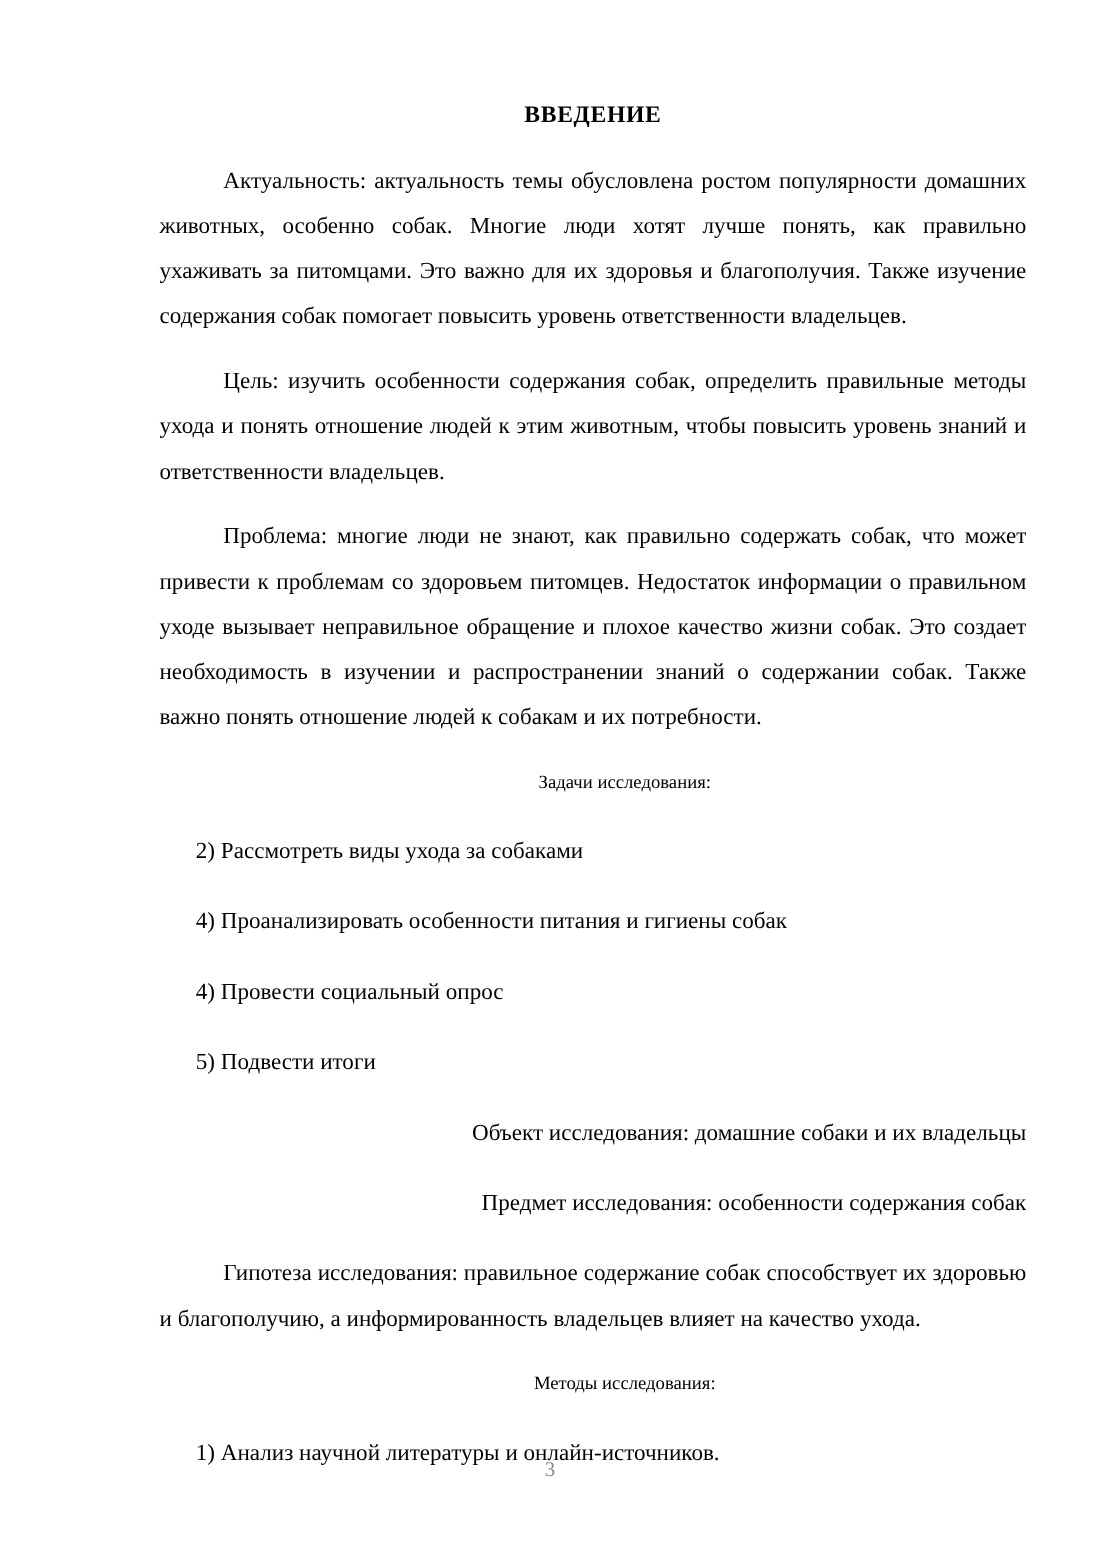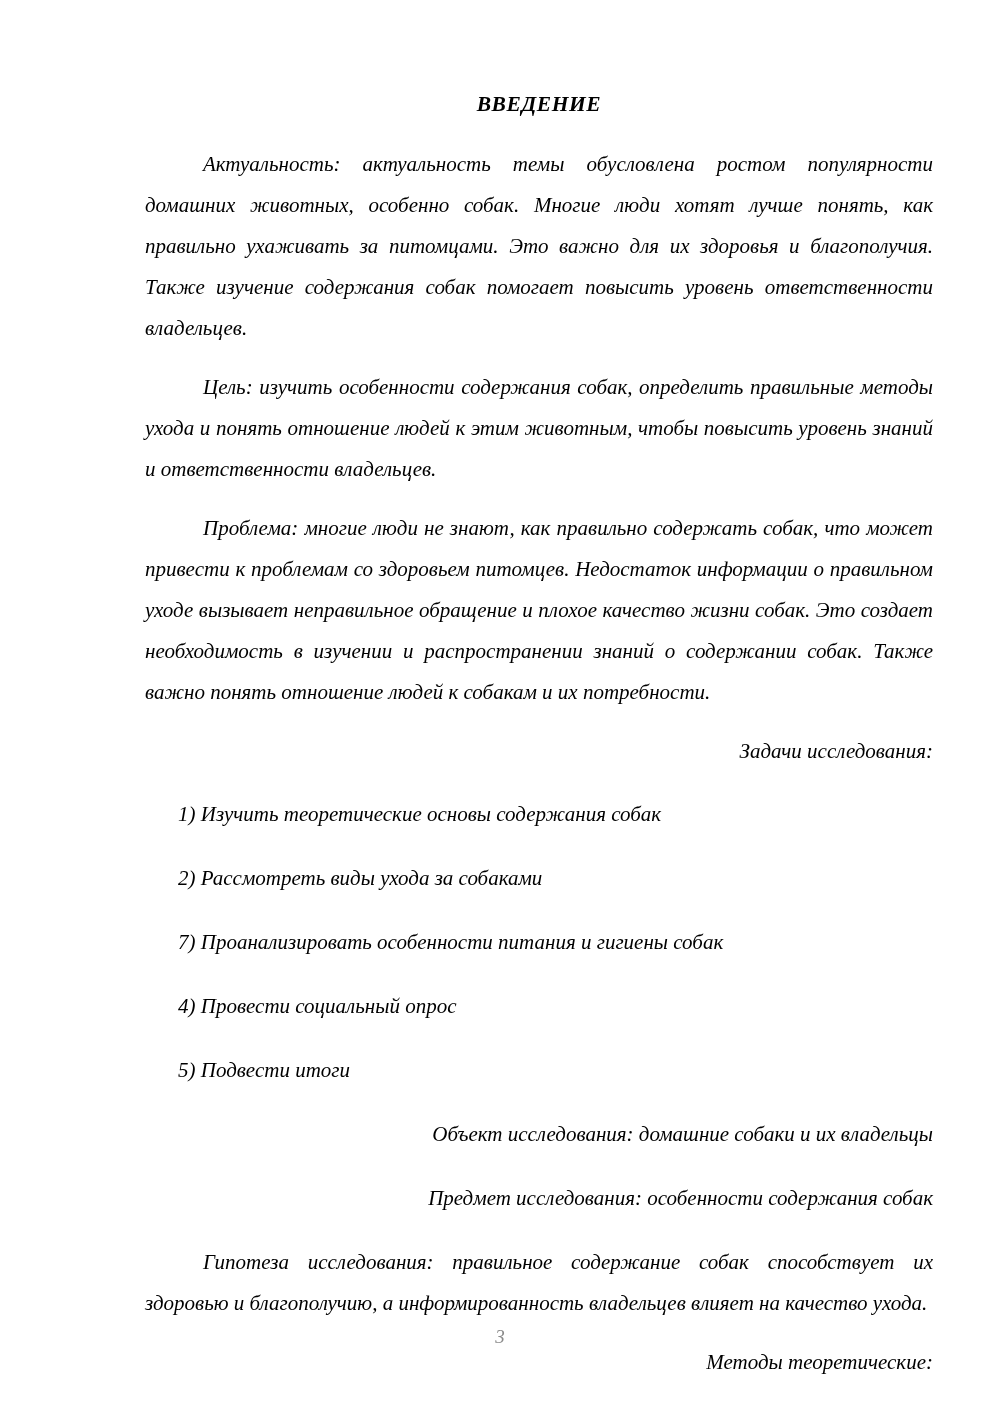--- a/index.html
+++ b/index.html
@@ -12,21 +12,20 @@
     font-family: "Liberation Serif", "DejaVu Serif", serif;
     color: #000000;
   }
   .page {
     position: relative;
     width: 1000px;
     height: 1414px;
     background: #ffffff;
     box-sizing: border-box;
     overflow: hidden;
-    font-style: italic;
   }
   .content {
     position: absolute;
     left: 145px;
     top: 92px;
     width: 788px;
   }
   .doc-title {
     font-size: 21.5px;
     font-weight: bold;
@@ -38,23 +37,23 @@
   .para {
     font-size: 21px;
     line-height: 41px;
     text-align: justify;
     text-justify: inter-word;
     text-indent: 58px;
     margin: 12px 0 18px 0;
     hyphens: none;
   }
   .lead-line {
-    font-size: 21px;
+    font-size: 17px;
     line-height: 41px;
-    text-align: right;
+    text-align: center;
     text-indent: 58px;
     margin: 0 0 22px 0;
   }
   .list-item {
     font-size: 21px;
     line-height: 41px;
     text-align: left;
     margin: 0 0 23px 0;
     padding-left: 33px;
   }
@@ -86,33 +85,32 @@
     <h1 class="doc-title">ВВЕДЕНИЕ</h1>
 
     <p class="para">Актуальность: актуальность темы обусловлена ростом популярности домашних животных, особенно собак. Многие люди хотят лучше понять, как правильно ухаживать за питомцами. Это важно для их здоровья и благополучия. Также изучение содержания собак помогает повысить уровень ответственности владельцев.</p>
 
     <p class="para">Цель: изучить особенности содержания собак, определить правильные методы ухода и понять отношение людей к этим животным, чтобы повысить уровень знаний и ответственности владельцев.</p>
 
     <p class="para">Проблема: многие люди не знают, как правильно содержать собак, что может привести к проблемам со здоровьем питомцев. Недостаток информации о правильном уходе вызывает неправильное обращение и плохое качество жизни собак. Это создает необходимость в изучении и распространении знаний о содержании собак. Также важно понять отношение людей к собакам и их потребности.</p>
 
     <p class="lead-line">Задачи исследования:</p>
 
-    <p class="list-item">1) Изучить теоретические основы содержания собак</p>
     <p class="list-item">2) Рассмотреть виды ухода за собаками</p>
-    <p class="list-item">7) Проанализировать особенности питания и гигиены собак</p>
+    <p class="list-item">4) Проанализировать особенности питания и гигиены собак</p>
     <p class="list-item">4) Провести социальный опрос</p>
     <p class="list-item">5) Подвести итоги</p>
 
     <p class="plain-indent">Объект исследования: домашние собаки и их владельцы</p>
 
     <p class="plain-indent">Предмет исследования: особенности содержания собак</p>
 
     <p class="para">Гипотеза исследования: правильное содержание собак способствует их здоровью и благополучию, а информированность владельцев влияет на качество ухода.</p>
 
-    <p class="lead-line">Методы теоретические:</p>
+    <p class="lead-line">Методы исследования:</p>
 
     <p class="list-item">1) Анализ научной литературы и онлайн-источников.</p>
 
   </div>
 
   <div class="page-number">3</div>
 
 </div>
 
 </body></html>

